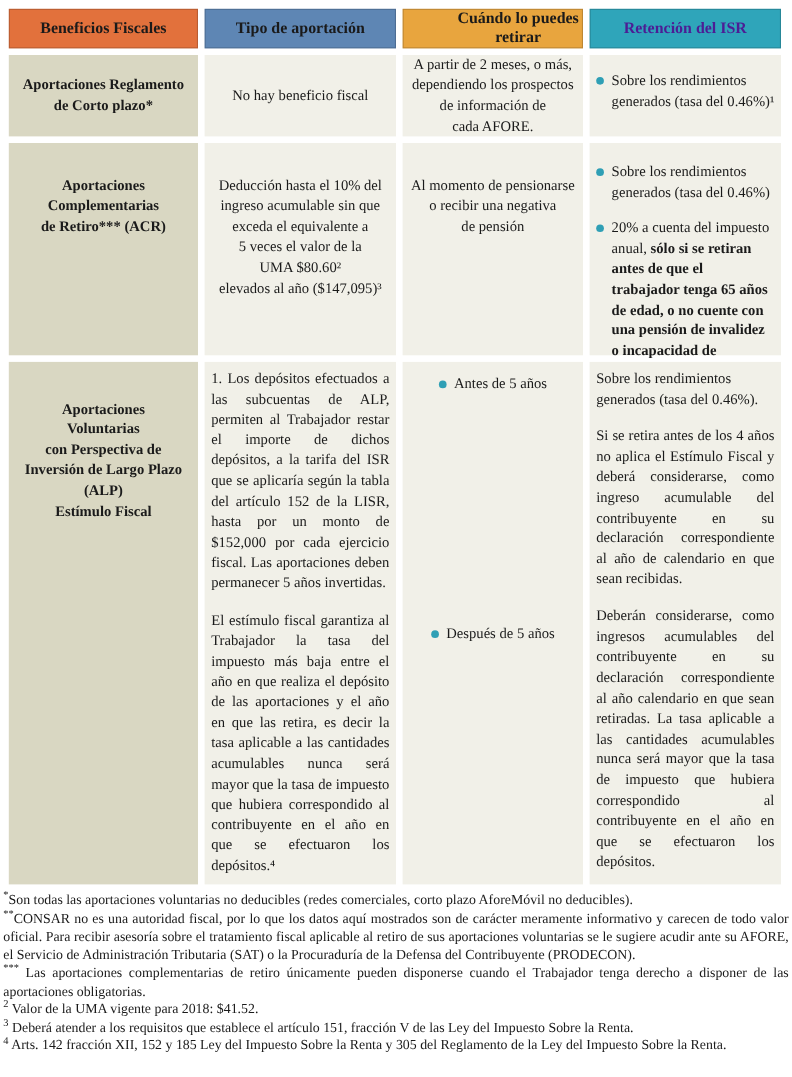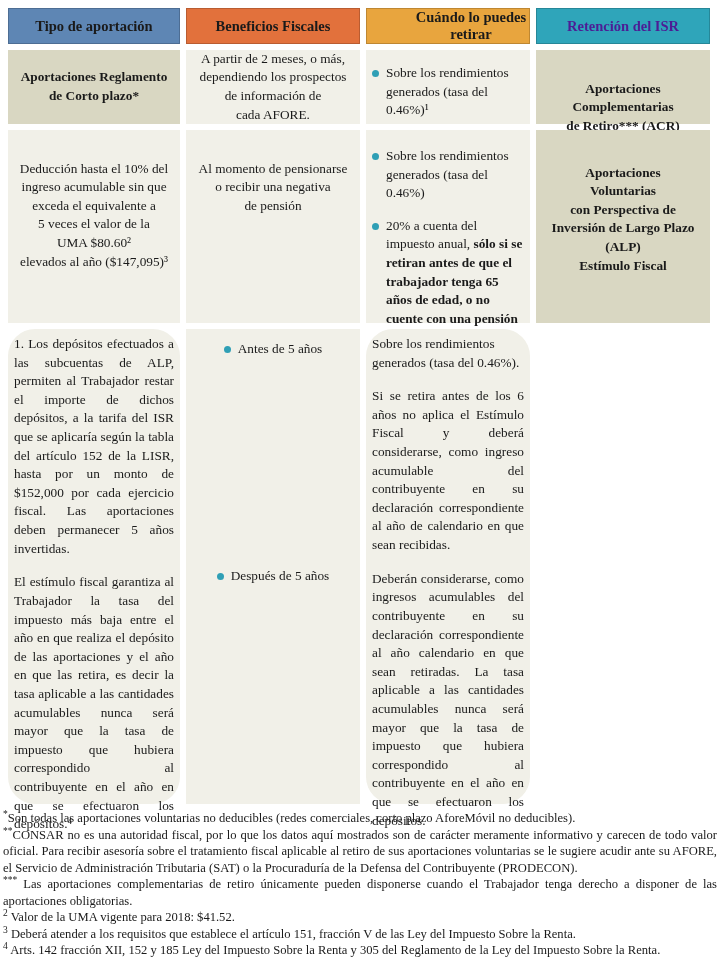--- a/index.html
+++ b/index.html
@@ -42,21 +42,21 @@
     background:var(--tipo-cell-bg);
     font-weight:bold;
     text-align:center;
     white-space:pre-line;
   }
   .v-center { display:flex; align-items:center; justify-content:center; }
   .center-text { text-align:center; white-space:pre-line; }
   .pad-top { padding-top:11px; }
   .pad-top-lg { padding-top:15px; }
   .pad-h { padding-left:6px; padding-right:6px; }
-  .justified { text-align:justify;border-radius:27px; }
+  .justified { text-align:justify; }
   .justified p { margin:0 0 15px 0; }
   .justified p:last-child { margin-bottom:0; }
 
   
   .bullet-item { display:flex; gap:7px; align-items:flex-start; }
   .bullet-item + .bullet-item { margin-top:14px; }
   .dot {
     width:7px; height:7px; border-radius:50%;
     background:var(--bullet-color);
     margin-top:6px; flex:none;
@@ -73,36 +73,39 @@
   .footnote { text-align:justify; }
   .footnote sup { font-size:9.5px; line-height:0; }
 </style>
 </head>
 <body style="--header-blue: #5e86b4; --header-orange: #e2713c; --header-amber: #e8a53e; --header-teal: #2fa5ba; --tipo-cell-bg: #d9d7c2; --cell-bg: #f1f0e8; --bullet-color: #2f9fb5;">
 
 <div class="page">
 
   <div class="grid">
 
+    <div class="hdr hdr-beneficios">
+      <span>Beneficios Fiscales</span>
+    </div>
     <div class="hdr hdr-tipo">
       <span>Tipo de aportación</span>
-    </div>
-    <div class="hdr hdr-beneficios">
-      <span>Beneficios Fiscales</span>
     </div>
     <div class="hdr hdr-cuando">
       <span>Cuándo lo puedes retirar</span>
     </div>
     <div class="hdr hdr-retencion">
       <span>Retención del ISR</span>
     </div>
 
     <div class="cell cell-tipo v-center pad-h">
       <span>Aportaciones Reglamento
 de Corto plazo*</span>
+    </div>
+    <div class="cell v-center center-text pad-h">
+      <span>No hay beneficio fiscal</span>
     </div>
     <div class="cell v-center center-text pad-h">
       <span>A partir de 2 meses, o más,
 dependiendo los prospectos
 de información de
 cada AFORE.</span>
     </div>
     <div class="cell pad-h" style="padding-top:14px;">
       <div class="bullet-item">
         <span class="dot"></span>
@@ -159,21 +162,21 @@
         <span class="bullet-text">Antes de 5 años</span>
       </div>
       <div class="bullet-item bullet-center gap-big">
         <span class="dot"></span>
         <span class="bullet-text">Después de 5 años</span>
       </div>
     </div>
     <div class="cell justified pad-h" style="padding-top:6px;">
       <p style="white-space:pre-line; text-align:left;">Sobre los rendimientos
 generados (tasa del 0.46%).</p>
-      <p>Si se retira antes de los 6 años no aplica el Estímulo Fiscal y deberá considerarse, como ingreso acumulable del contribuyente en su declaración correspondiente al año de calendario en que sean recibidas.</p>
+      <p>Si se retira antes de los 4 años no aplica el Estímulo Fiscal y deberá considerarse, como ingreso acumulable del contribuyente en su declaración correspondiente al año de calendario en que sean recibidas.</p>
       <p>Deberán considerarse, como ingresos acumulables del contribuyente en su declaración correspondiente al año calendario en que sean retiradas. La tasa aplicable a las cantidades acumulables nunca será mayor que la tasa de impuesto que hubiera correspondido al contribuyente en el año en que se efectuaron los depósitos.</p>
     </div>
 
   </div>
 
   <div class="footnotes">
     <div class="footnote"><sup>*</sup><span>Son todas las aportaciones voluntarias no deducibles (redes comerciales, corto plazo AforeMóvil no deducibles).</span></div>
     <div class="footnote"><sup>**</sup><span>CONSAR no es una autoridad fiscal, por lo que los datos aquí mostrados son de carácter meramente informativo y carecen de todo valor oficial. Para recibir asesoría sobre el tratamiento fiscal aplicable al retiro de sus aportaciones voluntarias se le sugiere acudir ante su AFORE, el Servicio de Administración Tributaria (SAT) o la Procuraduría de la Defensa del Contribuyente (PRODECON).</span></div>
     <div class="footnote"><sup>***</sup><span> Las aportaciones complementarias de retiro únicamente pueden disponerse cuando el Trabajador tenga derecho a disponer de las aportaciones obligatorias.</span></div>
     <div class="footnote"><sup>2</sup><span> Valor de la UMA vigente para 2018: $41.52.</span></div>

